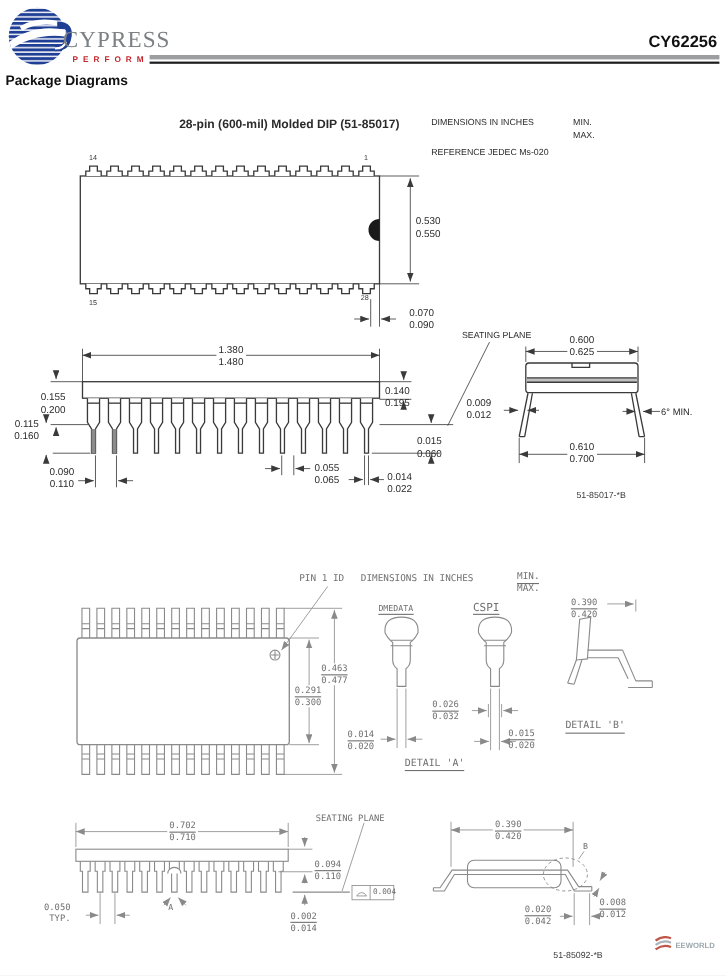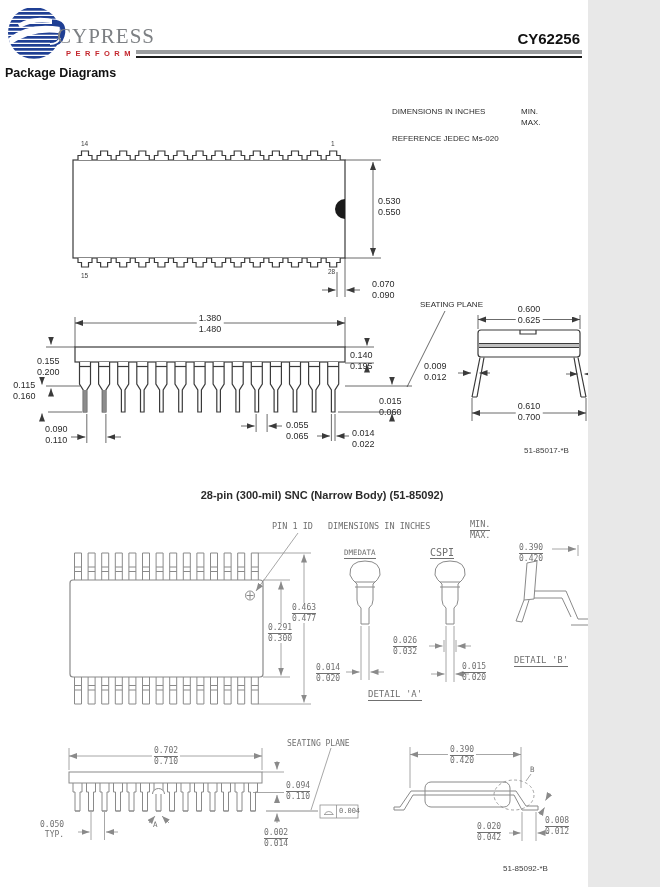--- a/index.html
+++ b/index.html
@@ -1,16 +1,16 @@
 <!DOCTYPE html>
 <html><head>
 <meta charset="utf-8">
 <style>
   html,body{margin:0;padding:0;background:#e8e8e8}
-  #page{position:relative;width:588px;height:887px;background:#fff;overflow:hidden;
+  #page{position:relative;width:660px;height:887px;background:#fff;overflow:hidden;
         font-family:"Liberation Sans",sans-serif;color:#2b2b2b}
   svg.art{position:absolute;left:0;top:0}
   .dim{position:absolute;font:9px/10.5px "Liberation Sans",sans-serif;color:#2b2b2b;
        text-align:center;white-space:nowrap}
   .dim span{display:block}
   .dim.c{transform:translateX(-50%)}
   .dim.bg{background:#fff;padding:0 2px}
   .cad,.cad span{font-family:"DejaVu Sans Mono",monospace!important;color:#707070}
   .cad{font-size:8px;line-height:9.5px}
   .u{border-bottom:1px solid currentColor}
@@ -321,20 +321,21 @@
         <line x1="410" y1="754.5" x2="521" y2="754.5" marker-start="url(#mG)" marker-end="url(#mG)"></line>
         <path d="M522,812 V841 M536,812 V841"></path>
         <line x1="509" y1="833" x2="520.5" y2="833" marker-end="url(#mG)"></line>
         <line x1="549" y1="833" x2="537.5" y2="833" marker-end="url(#mG)"></line>
         <line x1="550" y1="793" x2="545.5" y2="800.5" marker-end="url(#mG)"></line>
         <line x1="540" y1="815" x2="544.5" y2="807.5" marker-end="url(#mG)"></line>
       </g>
     </g>
   </svg>
 
+  <div class="title" style="left:263px;top:107px">28-pin (600-mil) Molded DIP (51-85017)</div>
   <div class="lbl" style="left:392px;top:107px;font-size:8px">DIMENSIONS IN INCHES</div>
   <div class="lbl" style="left:521px;top:107px;font-size:8px">MIN.</div>
   <div class="lbl" style="left:521px;top:118px;font-size:8px">MAX.</div>
   <div class="lbl" style="left:392px;top:134px;font-size:8px">REFERENCE JEDEC Ms-020</div>
 
   <div class="pn" style="left:81px;top:140px">14</div>
   <div class="pn" style="left:331px;top:140px">1</div>
   <div class="pn" style="left:81px;top:272px">15</div>
   <div class="pn" style="left:328px;top:268px">28</div>
 
@@ -388,21 +389,20 @@
     <span>0.009</span>
       <span>0.012</span>
     </div>
   <div class="lbl" style="left:601px;top:369px">6° MIN.</div>
   <div class="dim c bg" style="left:529px;top:401px">
     <span>0.610</span>
       <span>0.700</span>
     </div>
   <div class="docnum" style="left:524px;top:446px">51-85017-*B</div>
 
-  <div class="title" style="left:322px;top:489px">28-pin (300-mil) SNC (Narrow Body) (51-85092)</div>
   <div class="cadlbl" style="left:272px;top:522px">PIN 1 ID</div>
   <div class="cadlbl" style="left:328px;top:522px">DIMENSIONS IN INCHES</div>
   <div class="cadlbl u" style="left:470px;top:520px">MIN.</div>
   <div class="cadlbl" style="left:470px;top:531px">MAX.</div>
   <div class="cadlbl u" style="left:344px;top:548px;font-size:7.5px">DMEDATA</div>
   <div class="cadlbl u" style="left:430px;top:548px;font-size:10px">CSPI</div>
 
   <div class="dim cad c bg" style="left:280px;top:623px">
     <span class="u">0.291</span>
       <span>0.300</span>

